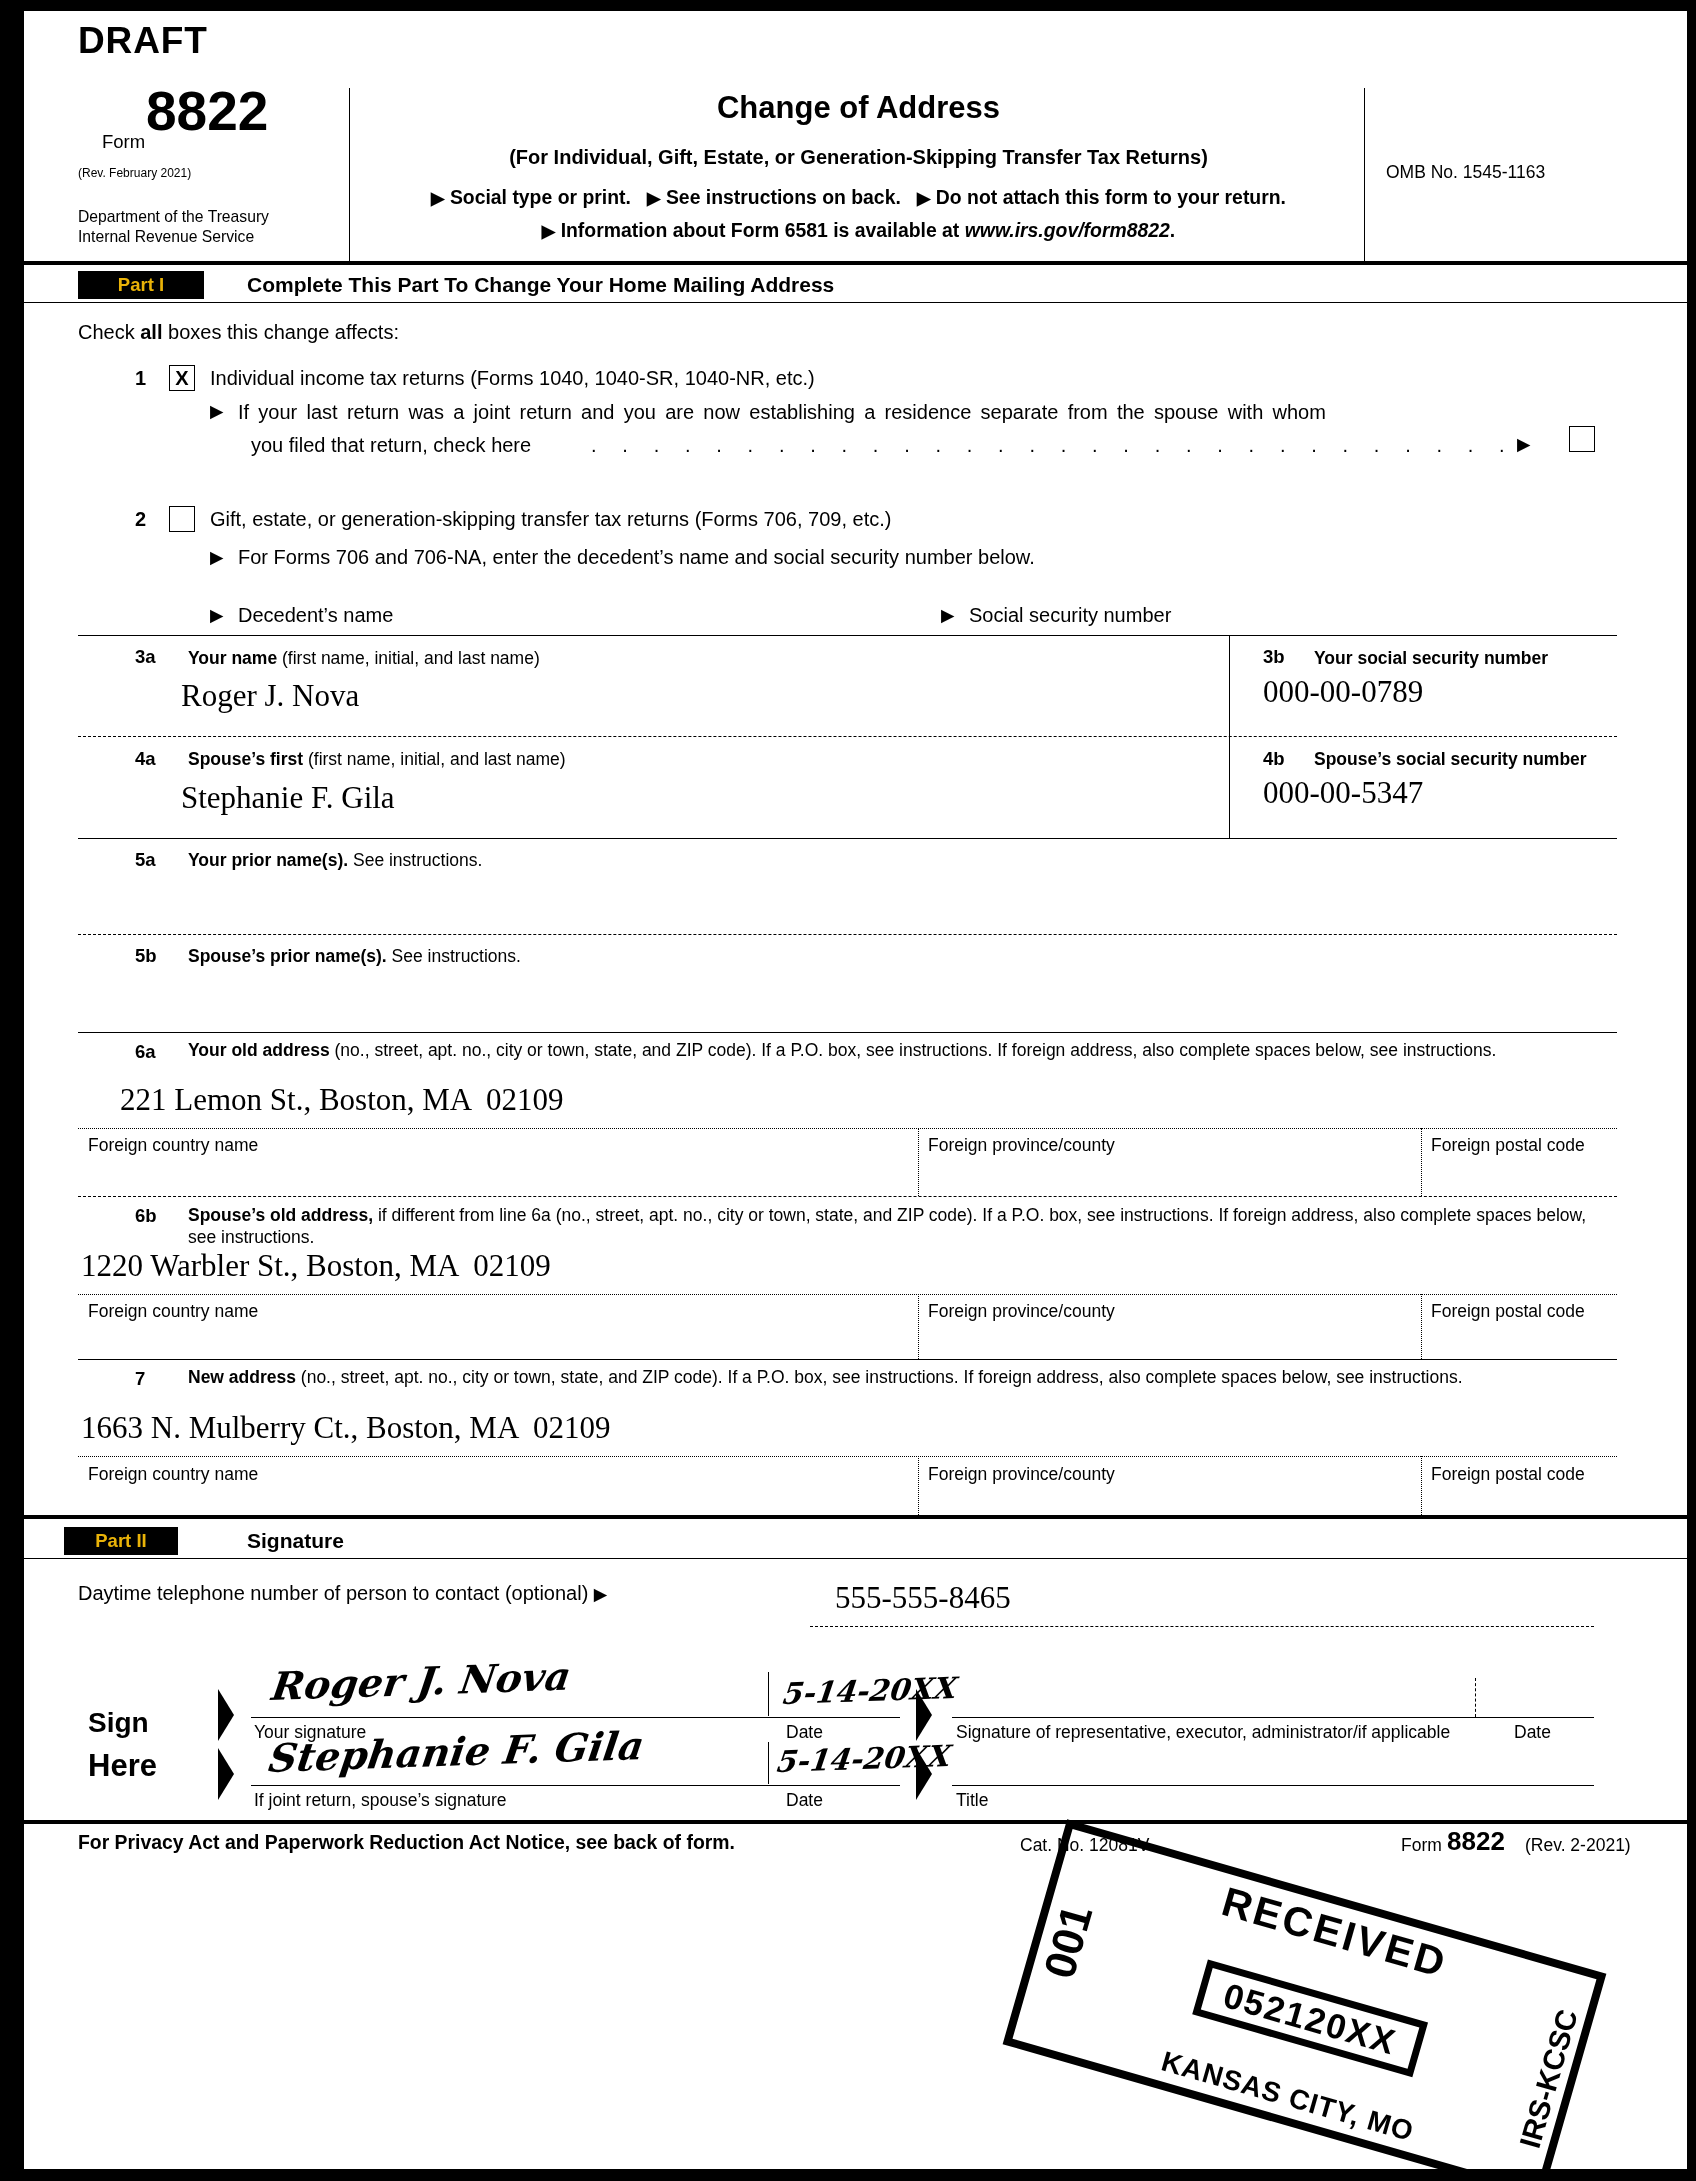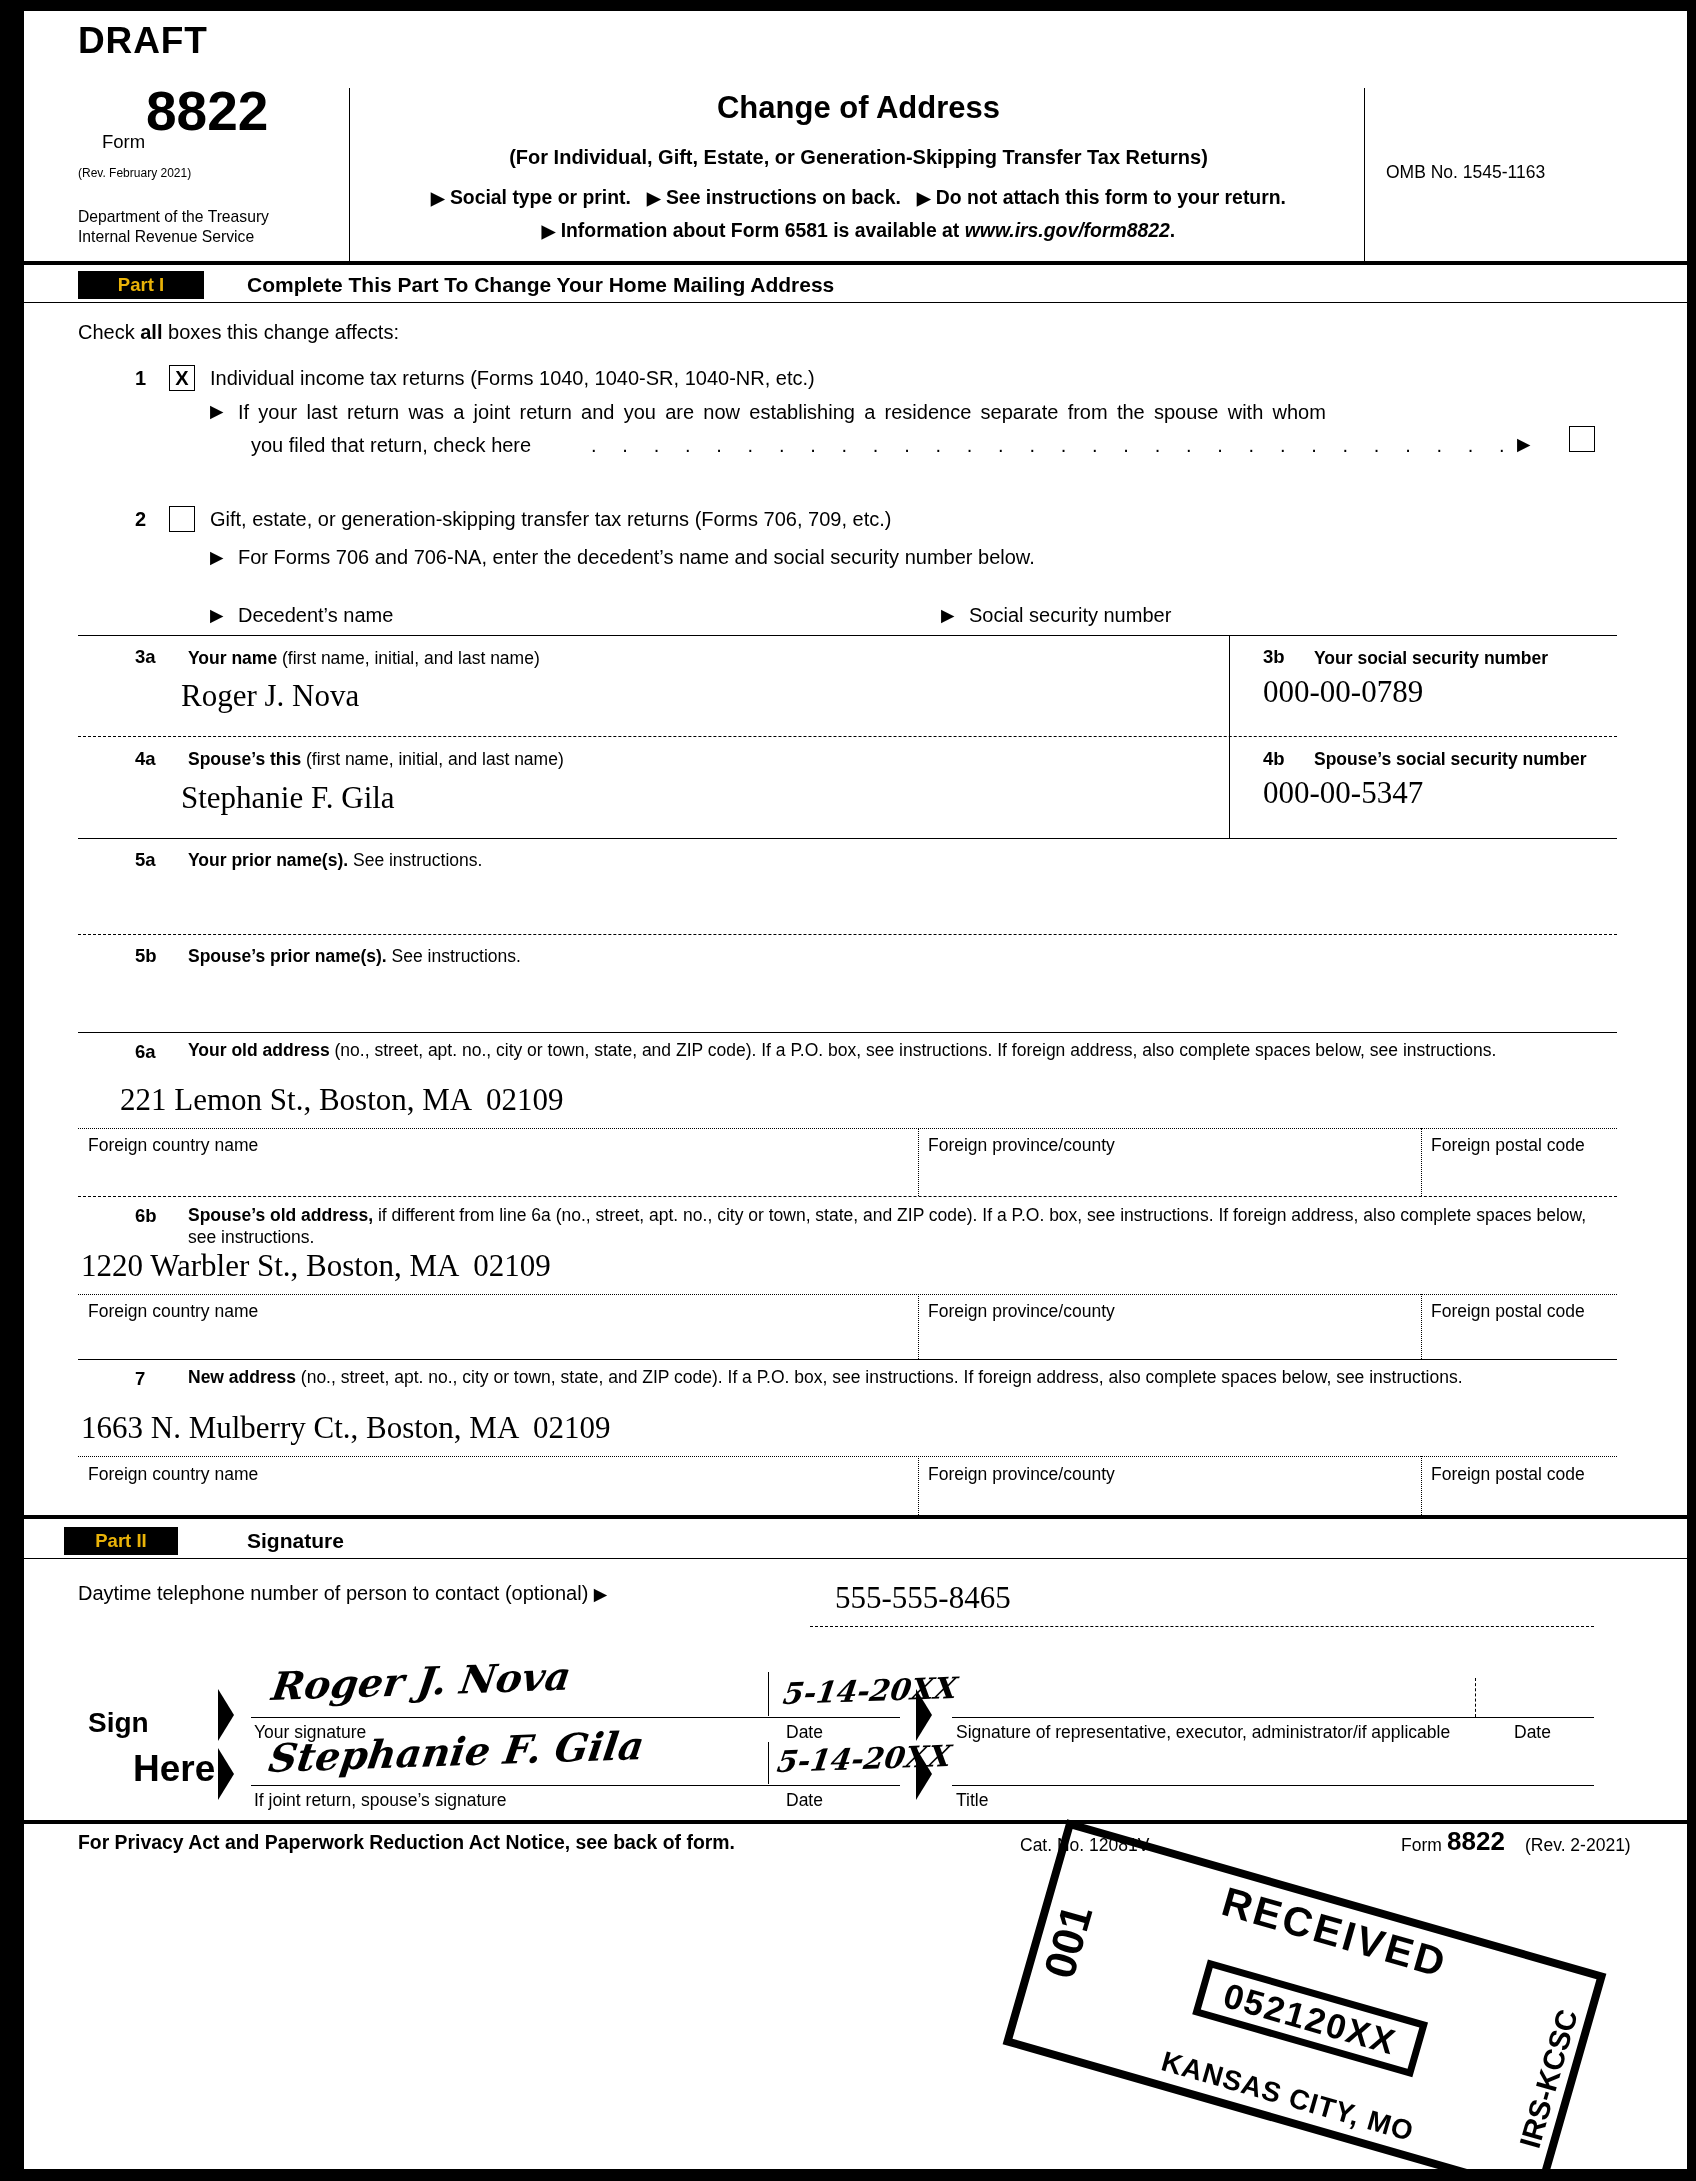--- a/index.html
+++ b/index.html
@@ -112,21 +112,21 @@
     <span class="b">Your name</span><span> (first name, initial, and last name)</span>
   </div>
   <div class="abs num" style="left:1263px;top:646px;">3b</div>
   <div class="abs lbl b" style="left:1314px;top:648px;">Your social security number</div>
   <div class="abs serifv" style="left:181px;top:678px;">Roger J. Nova</div>
   <div class="abs serifv" style="left:1263px;top:674px;">000-00-0789</div>
   <div class="hdash" style="left:78px;top:736px;width:1539px;"></div>
 
   <div class="abs num" style="left:135px;top:748px;">4a</div>
   <div class="abs lbl" style="left:188px;top:749px;">
-    <span class="b">Spouse’s this</span><span> (first name, initial, and last name)</span>
+    <span class="b">Spouse’s first</span><span> (first name, initial, and last name)</span>
   </div>
   <div class="abs num" style="left:1263px;top:748px;">4b</div>
   <div class="abs lbl b" style="left:1314px;top:749px;">Spouse’s social security number</div>
   <div class="abs serifv" style="left:181px;top:780px;">Stephanie F. Gila</div>
   <div class="abs serifv" style="left:1263px;top:775px;">000-00-5347</div>
   <div class="hline" style="left:78px;top:838px;width:1539px;"></div>
 
   <div class="abs num" style="left:135px;top:849px;">5a</div>
   <div class="abs lbl" style="left:188px;top:850px;">
     <span class="b">Your prior name(s).</span><span> See instructions.</span>
@@ -182,21 +182,21 @@
   <div class="abs b" style="left:247px;top:1529px;font-size:21px;">Signature</div>
   <div class="hline1" style="left:24px;top:1558px;width:1663px;"></div>
 
   <div class="abs body22" style="left:78px;top:1582px;">
     <span>Daytime telephone number of person to contact (optional) </span><span class="arrow">▶</span>
   </div>
   <div class="abs serifv" style="left:835px;top:1580px;">555-555-8465</div>
   <div class="hdash" style="left:810px;top:1626px;width:784px;"></div>
 
   <div class="abs b" style="left:88px;top:1707px;font-size:28px;">Sign</div>
-  <div class="abs b" style="left:88px;top:1748px;font-size:37px;margin-left:45px;">Here</div>
+  <div class="abs b" style="left:88px;top:1748px;font-size:31px;">Here</div>
   <div class="tri" style="left:218px;top:1689px;"></div>
   <div class="tri" style="left:218px;top:1748px;"></div>
 
   <div class="abs script" style="left:269px;top:1663px;font-size:39px;">Roger J. Nova</div>
   <div class="abs script" style="left:781px;top:1676px;font-size:29.5px;">5-14-20XX</div>
   <div class="hline1" style="left:251px;top:1717px;width:649px;"></div>
   <div class="vline" style="left:768px;top:1672px;height:44px;border-left-width:1.4px;"></div>
   <div class="abs lbl" style="left:254px;top:1722px;">Your signature</div>
   <div class="abs lbl" style="left:786px;top:1722px;">Date</div>
 

